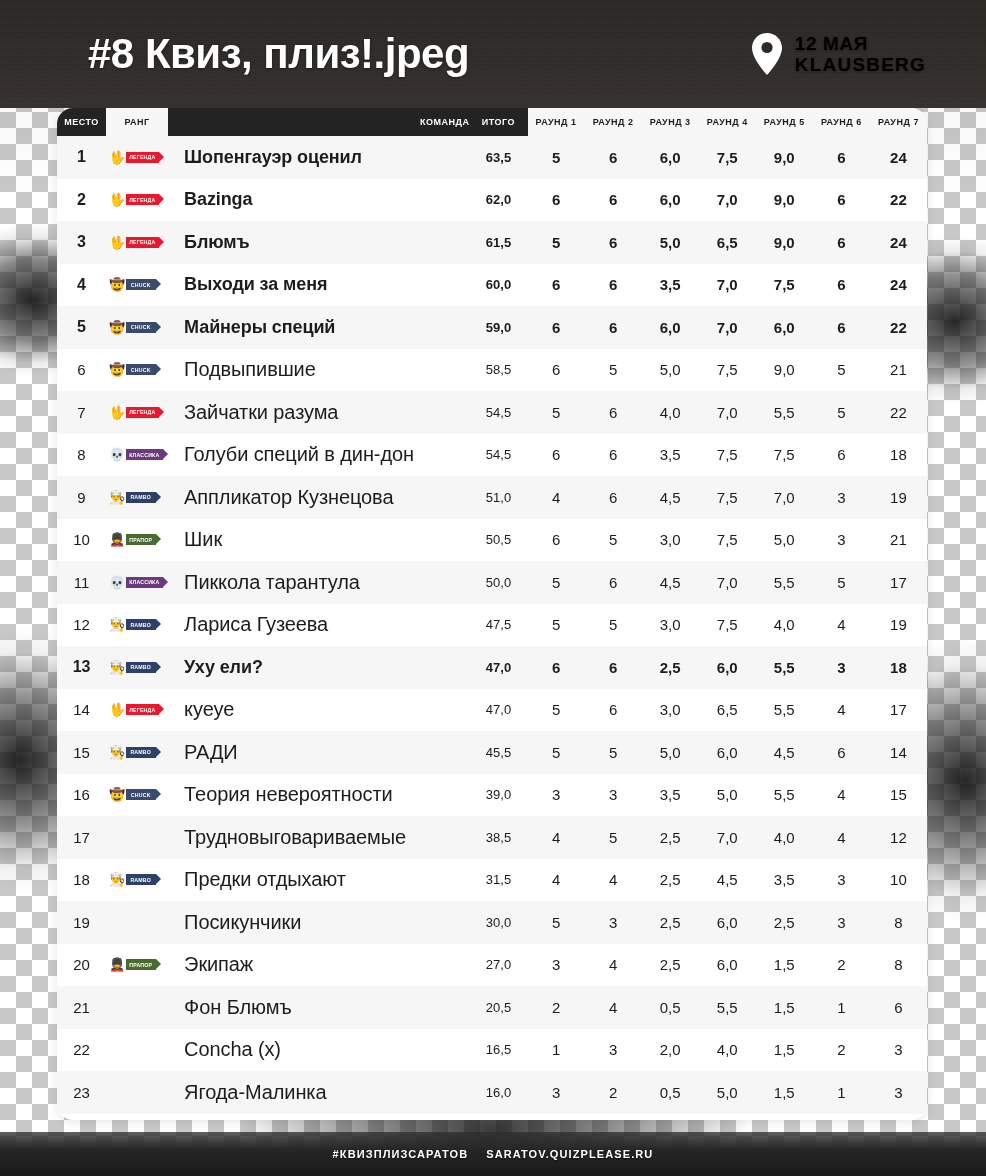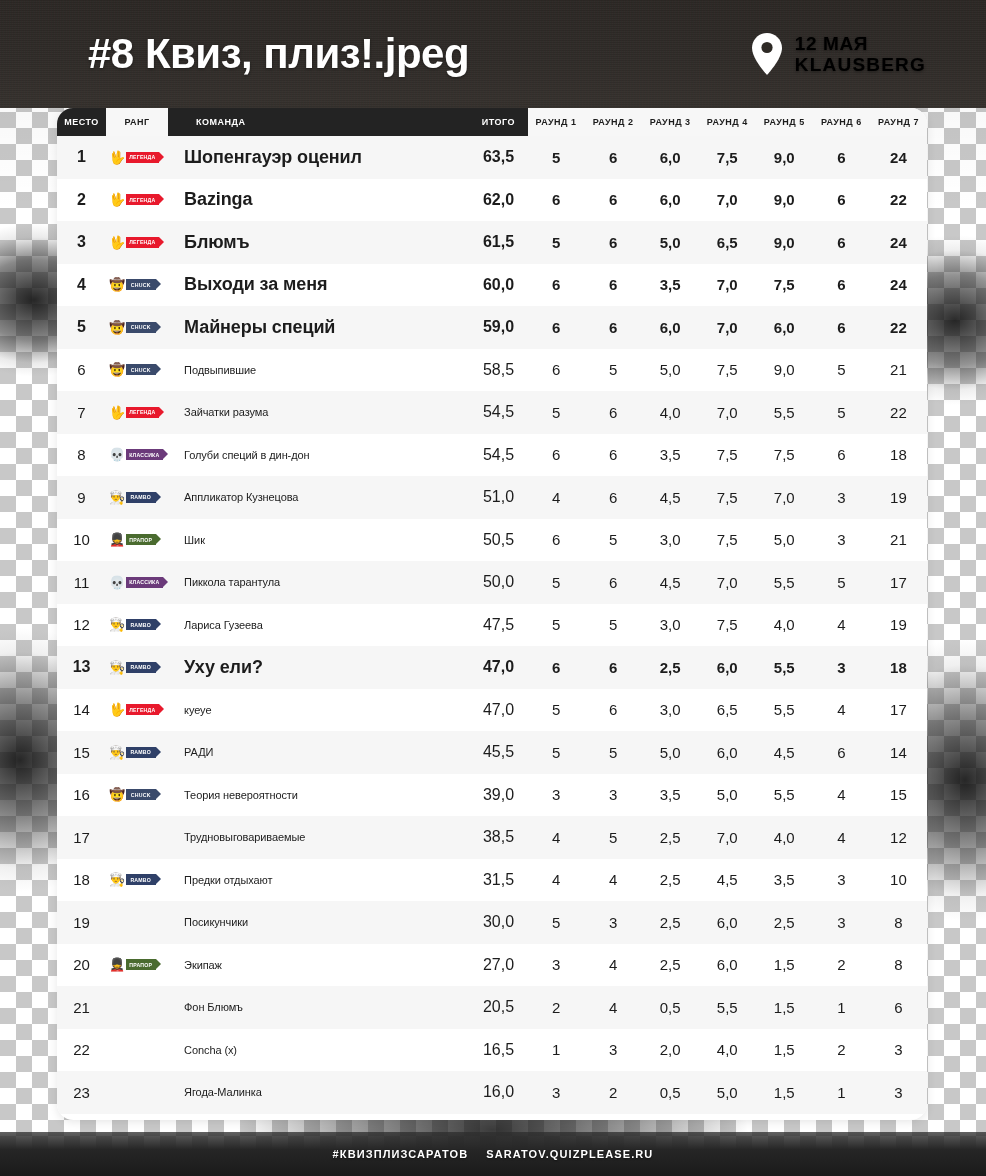--- a/index.html
+++ b/index.html
@@ -142,39 +142,39 @@
     background: #f7f7f7;
     text-align: center;
     vertical-align: middle;
     white-space: nowrap;
     padding: 0;
   }
   thead th.dark {
     background: #232323;
     color: #ffffff;
   }
-  thead th.h-team { text-align: left; padding-left: 28px; }
+  thead th.h-team { text-align: right; padding-left: 28px; }
 
   tbody td {
     height: 42.5px;
     font-size: 15px;
     color: #1c1c1c;
     text-align: center;
     vertical-align: middle;
     padding: 0;
     white-space: nowrap;
   }
 
   tbody tr.odd td { background: #f6f6f6; }
   tbody tr.even td { background: #ffffff; }
 
   td.place { font-size: 15px; font-weight: 500; }
   td.rank  { padding: 0; }
-  td.team  { text-align: left; padding-left: 16px; font-size: 11px; letter-spacing: -0.1px; }
-  td.total { font-size: 16px; }
+  td.team  { text-align: left; padding-left: 16px; font-size: 20px; letter-spacing: -0.1px; }
+  td.total { font-size: 13px; }
   td.round { font-size: 15px; }
 
   
   tbody tr.hl td.place,
   tbody tr.hl td.team,
   tbody tr.hl td.total,
   tbody tr.hl td.round { font-weight: 700; }
   tbody tr.hl td.team { font-size: 18px; }
   tbody tr.hl td.place { font-size: 16px; }
 

